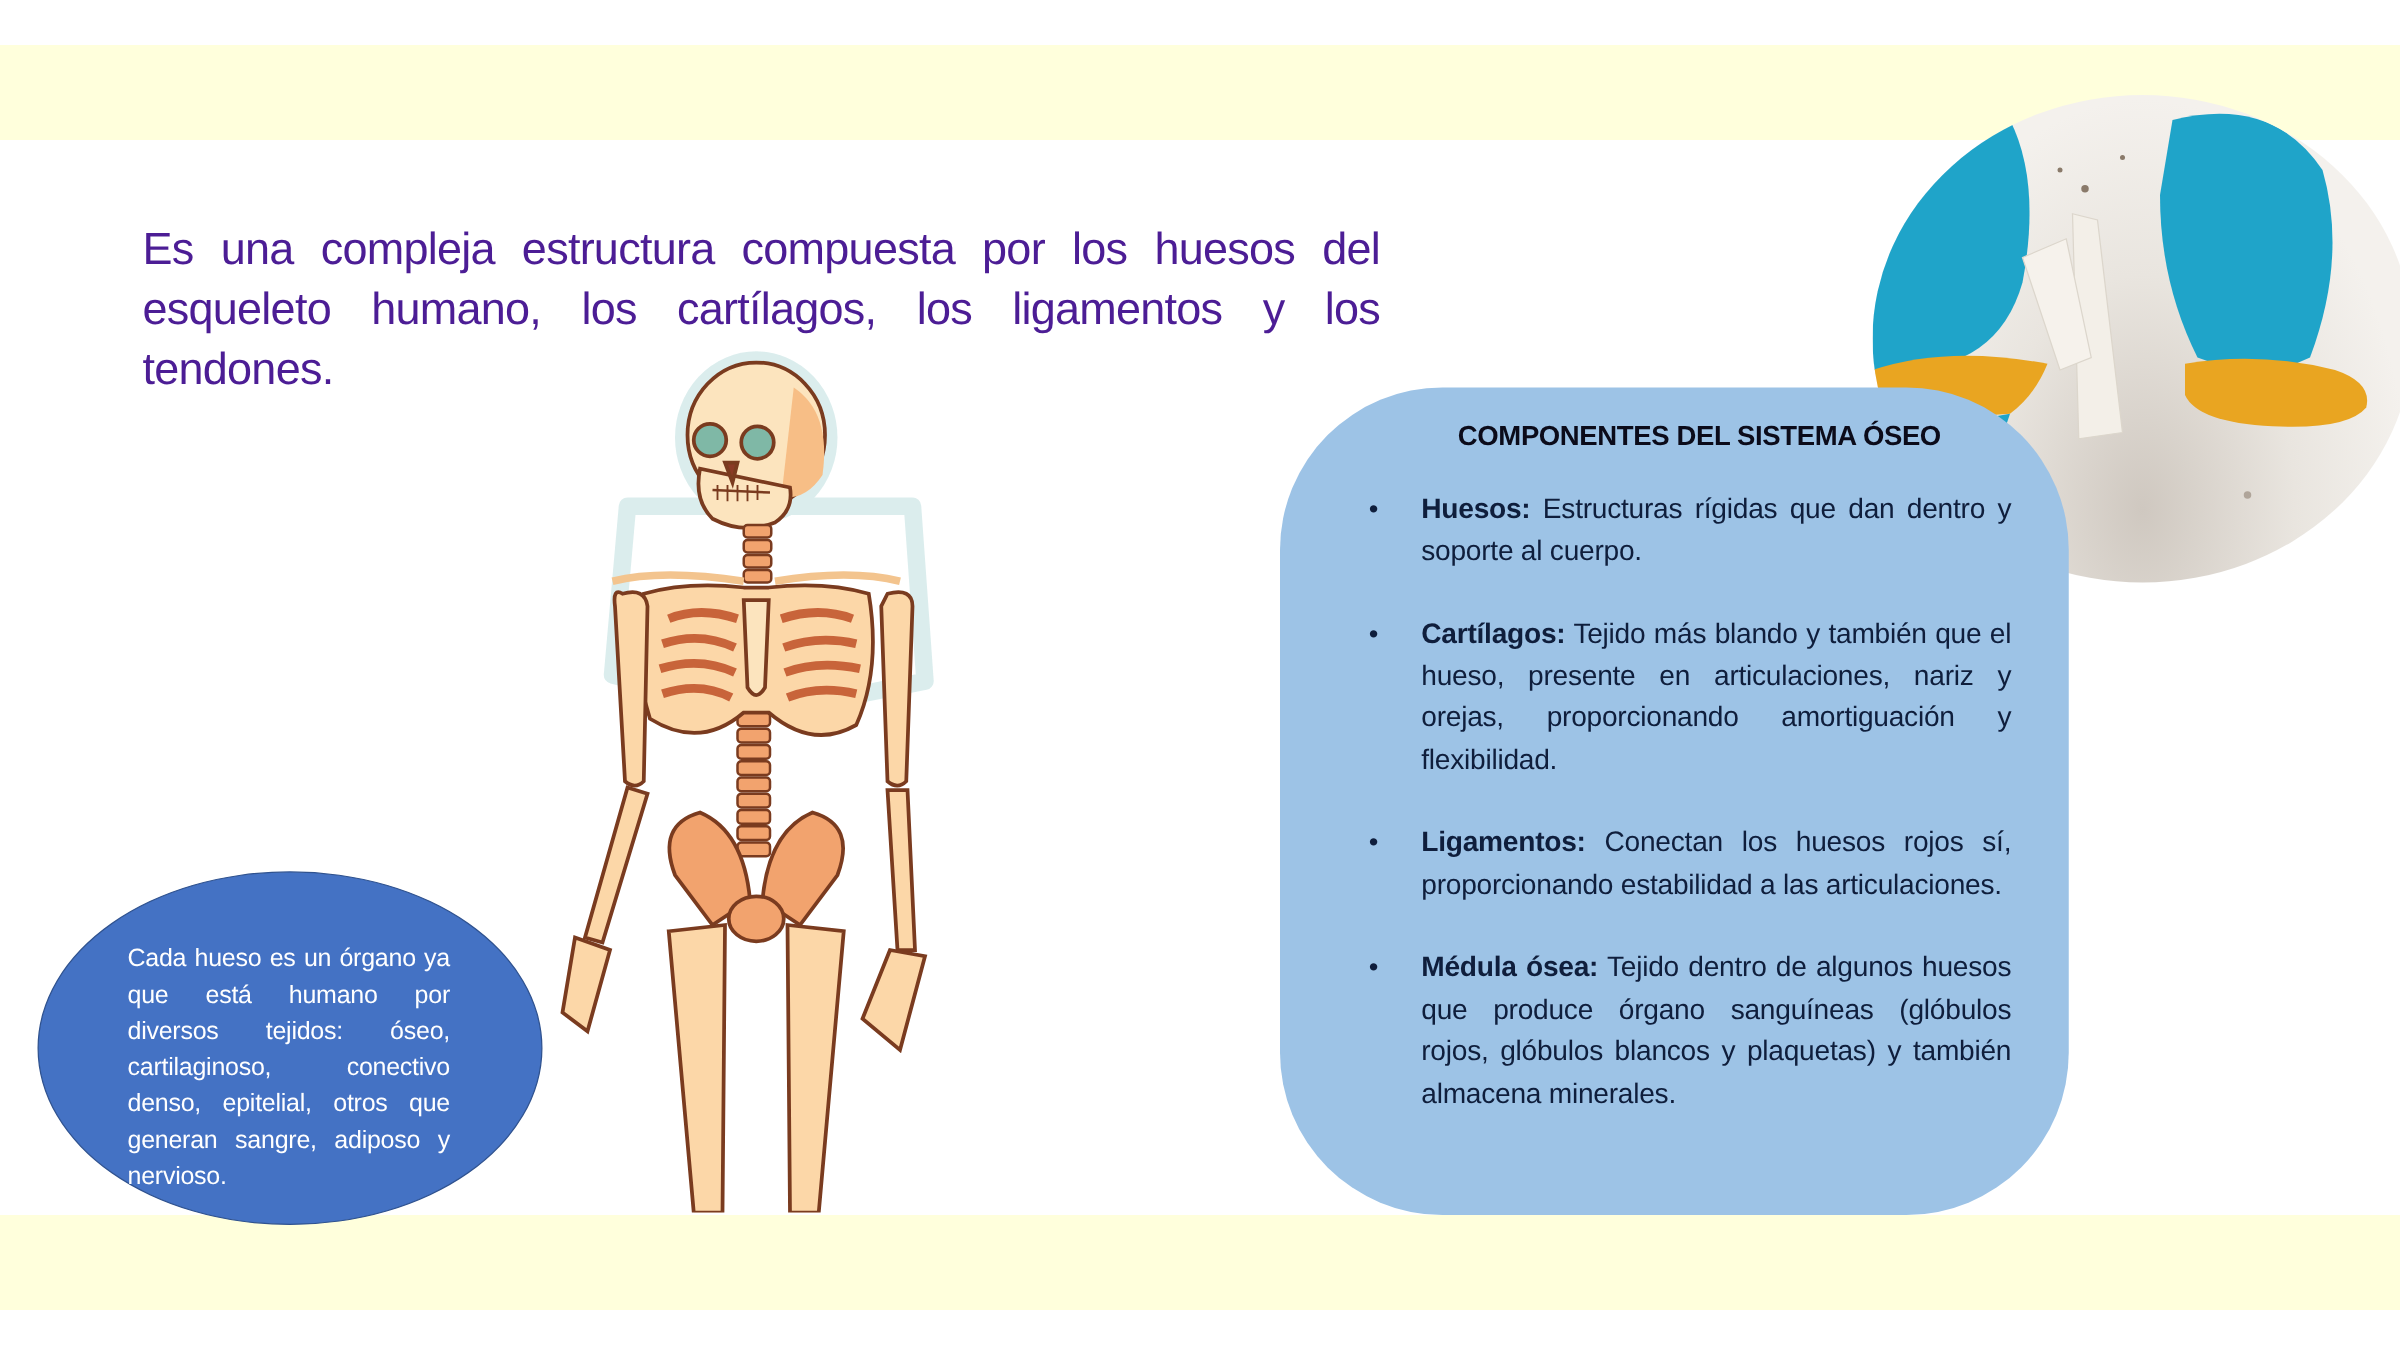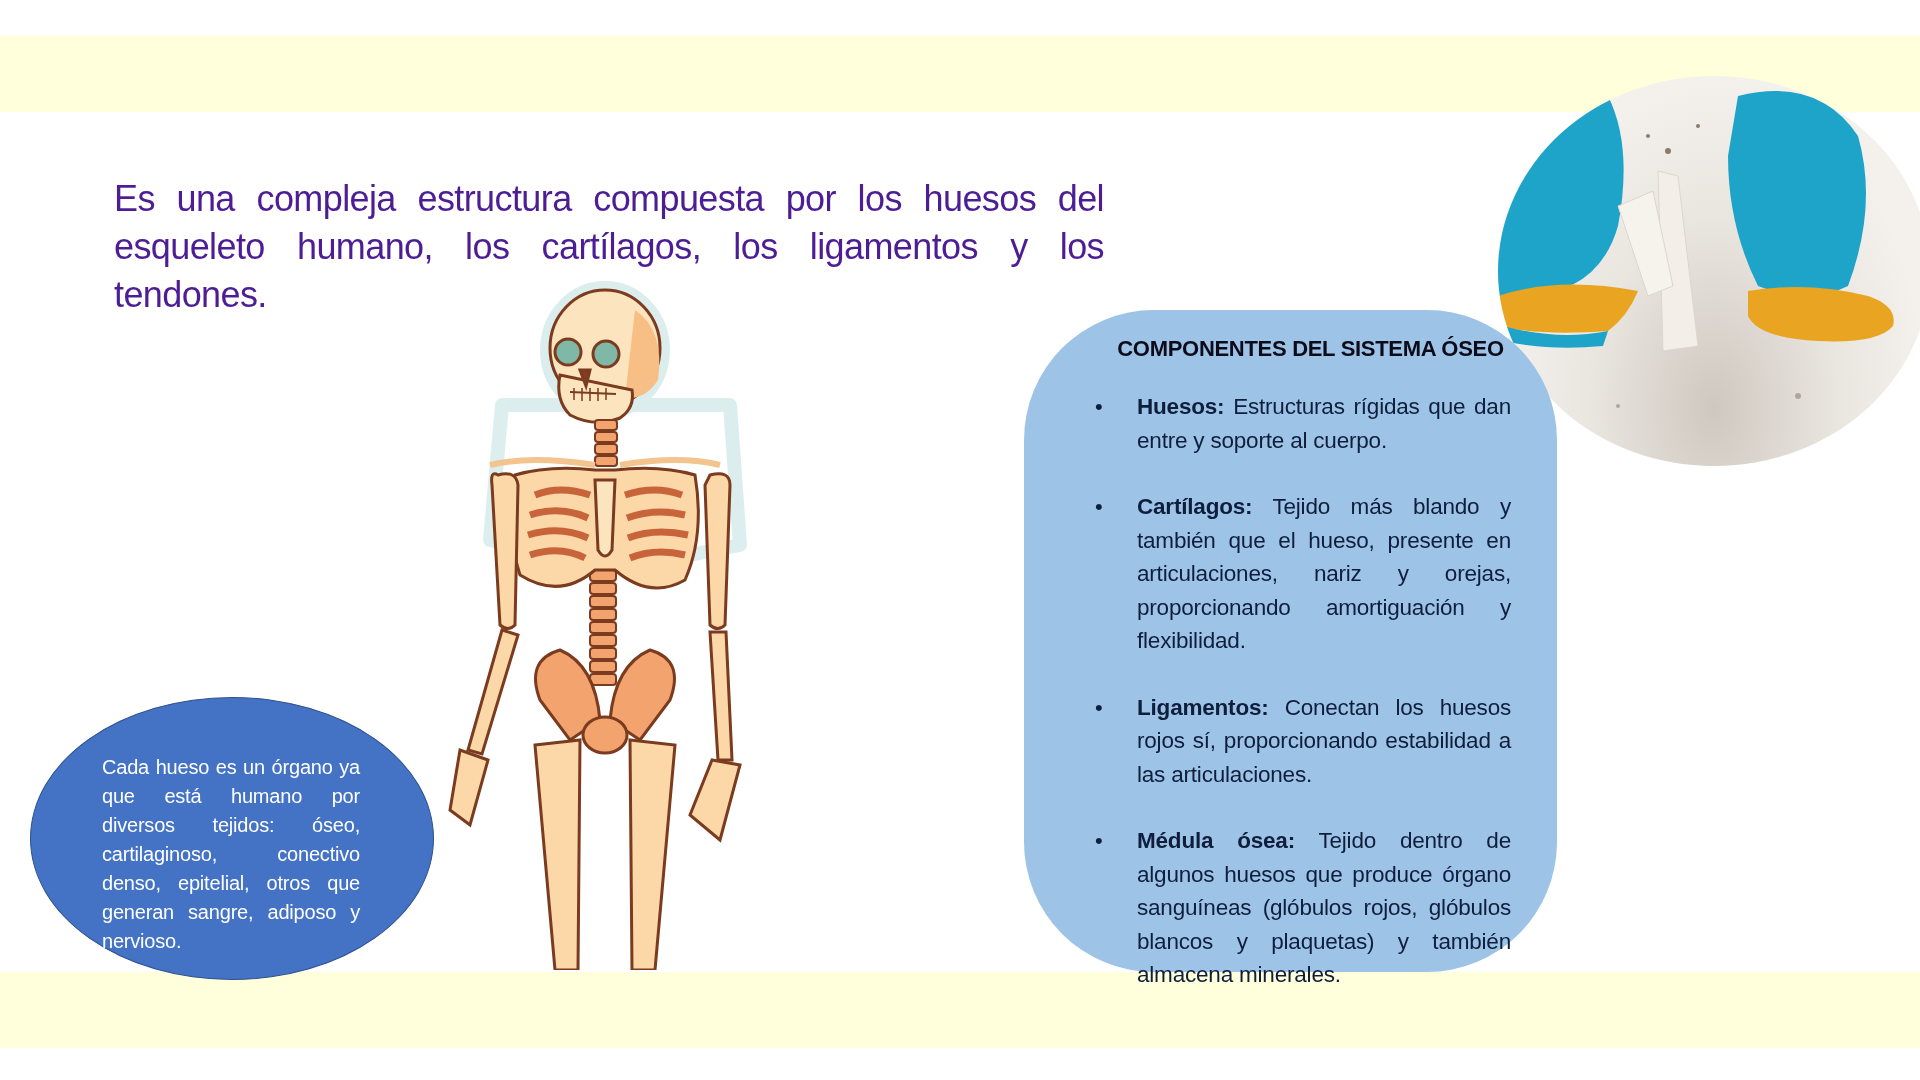--- a/index.html
+++ b/index.html
@@ -15,21 +15,21 @@
   .intro {
     position:absolute; left:114px; top:143px; width:990px;
     font-size:36px; line-height:48px; color:#4c1d95;
     text-align:justify; text-align-last:left;
     font-family:Liberation Sans, sans-serif; letter-spacing:-0.6px;
     word-spacing:4px;
     margin-top:32px;
   }
 
   .info-box {
-    position:absolute; left:1024px; top:310px; width:533px; height:662px;
+    position:absolute; left:1024px; top:310px; width:631px; height:662px;
     background:#9DC3E6; border-radius:130px;
     box-sizing:border-box; padding:26px 46px 0 46px;
     color:#0F1E3C;
   }
   .info-title {
     font-weight:bold; font-size:22px; text-align:center;
     margin:0 0 0 0; padding-left:40px; letter-spacing:-0.3px;
     color:#0B0B1A; white-space:nowrap;
   }
   .info-list { list-style:none; margin:28px 0 0 0; padding:0; }
@@ -151,21 +151,21 @@
     <circle cx="200" cy="50" r="2" fill="#8a7a6a"></circle>
     <circle cx="300" cy="320" r="3" fill="#b0a59a"></circle>
     <circle cx="120" cy="330" r="2" fill="#b0a59a"></circle>
   </svg>
 </div>
 
 <div class="info-box">
   <div class="info-title">COMPONENTES DEL SISTEMA ÓSEO</div>
   <ul class="info-list">
     <li class="info-item">
-      <span class="bullet">•</span><b>Huesos:</b><span> Estructuras rígidas que dan entre y soporte al cuerpo.</span>
+      <span class="bullet">•</span><b>Huesos:</b><span> Estructuras rígidas que dan dentro y soporte al cuerpo.</span>
     </li>
     <li class="info-item">
       <span class="bullet">•</span><b>Cartílagos:</b><span> Tejido más blando y también que el hueso, presente en articulaciones, nariz y orejas, proporcionando amortiguación y flexibilidad.</span>
     </li>
     <li class="info-item">
       <span class="bullet">•</span><b>Ligamentos:</b><span>  Conectan los huesos rojos sí, proporcionando estabilidad a las articulaciones.</span>
     </li>
     <li class="info-item">
       <span class="bullet">•</span><b>Médula ósea:</b><span>  Tejido dentro de algunos huesos que produce órgano sanguíneas (glóbulos rojos, glóbulos blancos y plaquetas) y también almacena minerales.</span>
     </li>

